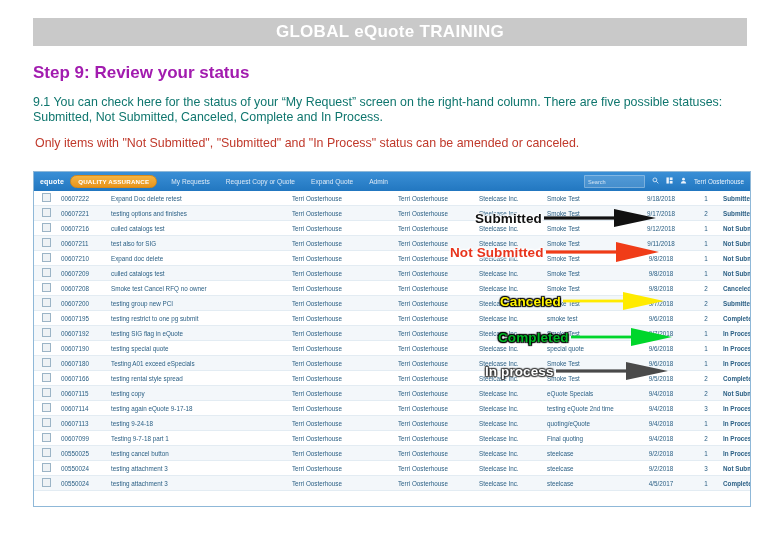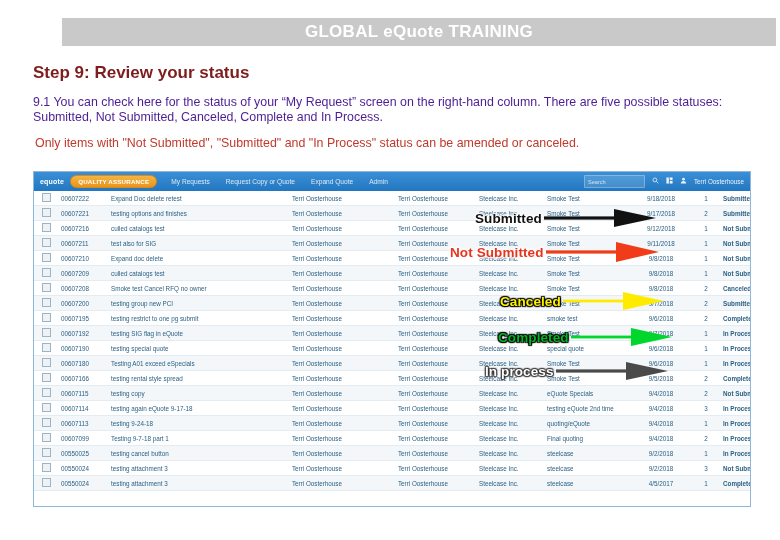--- a/index.html
+++ b/index.html
@@ -9,35 +9,35 @@
     font-family: "Liberation Sans", sans-serif;
     overflow: hidden;
   }
   .slide { position: relative; width: 780px; height: 540px; background:#fff; }
 
   
   .banner {
     position: absolute; left: 33px; top: 18px;
     width: 714px; height: 28px;
     background: #c9c9c9;
-    display: flex; align-items: center; justify-content: center; margin-left: 29px;
+    display: flex; align-items: center; justify-content: center;
   }
   .banner-text {
     color: #ffffff; font-weight: bold; font-size: 17px;
     letter-spacing: .3px; white-space: nowrap;
   }
 
   
   .step-head {
     position: absolute; left: 33px; top: 63px;
-    color: #7f1d1d; font-size: 17px; font-weight: bold;
+    color: #a21caf; font-size: 17px; font-weight: bold;
   }
   .para-1 {
     position: absolute; left: 33px; top: 95px; width: 716px;
-    color: #4c1d95; font-size: 12.4px; line-height: 14.5px;
+    color: #0f766e; font-size: 12.4px; line-height: 14.5px;
   }
   .para-red {
     position: absolute; left: 35px; top: 135px; width: 716px;
     color: #c0392b; font-size: 12.4px; line-height: 16px;
   }
   .para-red .l2 { display:block; margin-top: 2px; }
 
   
   .app {
     position: absolute; left: 33px; top: 171px;

